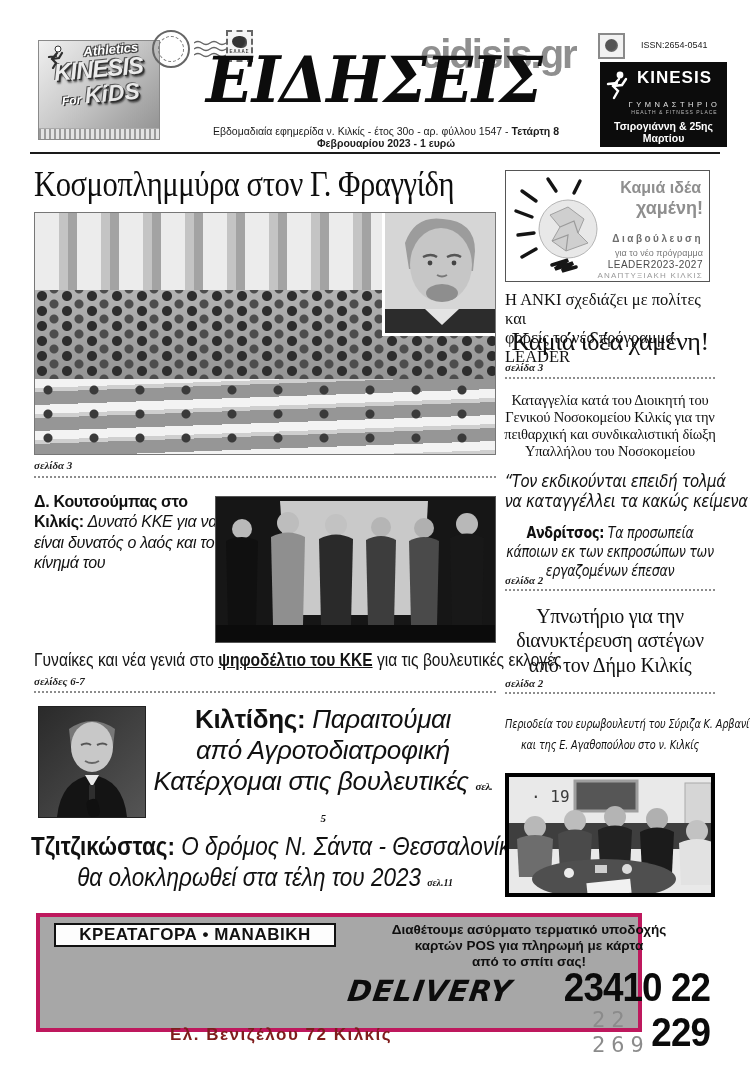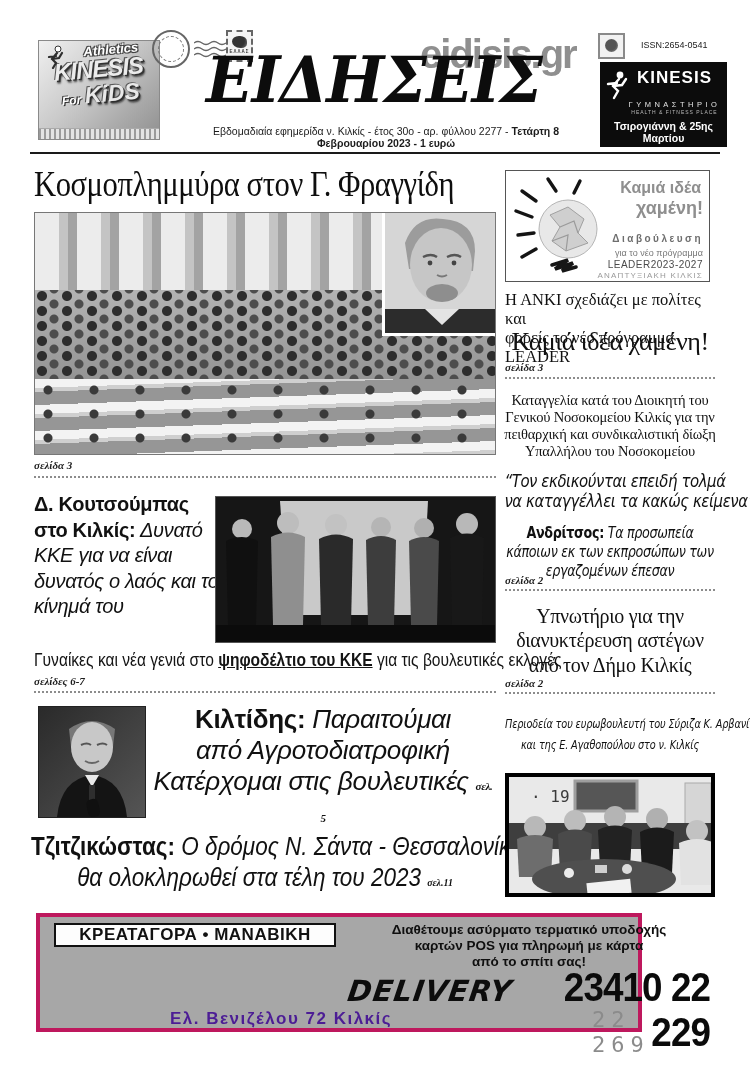--- a/index.html
+++ b/index.html
@@ -62,21 +62,21 @@
   .hall-crowd{position:absolute;left:0;top:32%;width:100%;height:37%;
      background:radial-gradient(circle at 7px 6px,#2d2d2d 4.5px,transparent 5.5px) 0 0/25px 15px,
      radial-gradient(circle at 7px 6px,#4d4d4d 4px,transparent 5px) 12px 8px/25px 15px,
      linear-gradient(#b3b3b3,#949494);}
   .hall-tables{position:absolute;left:0;top:69%;width:100%;height:31%;
      background:radial-gradient(circle at 9px 7px,#3a3a3a 4px,transparent 5px) 4px 4px/46px 24px,
      repeating-linear-gradient(178deg,#f3f3f3 0 9px,#cfcfcf 9px 13px,#969696 13px 26px);}
   .portrait-inset{position:absolute;right:0;top:0;width:113px;height:123px;border-left:3px solid #fff;border-bottom:3px solid #fff;background:#d9d9d9;}
   .lead-pgref{left:34px;top:459px;}
   .div-left1{left:34px;top:476px;width:462px;}
-  .kout-text{left:34px;top:492px;width:186px;font-size:20px;line-height:1.28;letter-spacing:-.3px;}
+  .kout-text{left:34px;top:492px;width:186px;font-size:16px;line-height:1.28;letter-spacing:-.3px;}
   .kout-photo{left:215px;top:496px;width:281px;height:147px;border:1px solid #555;background:#1c1c1c;}
   .strap{left:34px;top:650px;width:535px;font-size:18px;white-space:nowrap;
      transform:scaleX(.865);transform-origin:left;color:#141414;}
   .strap .u{text-decoration:underline;}
   .kout-pgref{left:34px;top:675px;}
   .div-left2{left:34px;top:691px;width:462px;}
   .kilt-photo{left:38px;top:706px;width:108px;height:112px;border:1px solid #222;background:#333;}
   .kilt-text{left:150px;top:704px;width:346px;text-align:center;font-size:26px;line-height:1.2;letter-spacing:-.3px;}
   .tzitz{left:5px;top:831px;width:520px;text-align:center;font-size:25px;line-height:1.25;
      transform:scaleX(.9);transform-origin:center;}
@@ -119,21 +119,21 @@
   .brand-e{display:inline-block;vertical-align:middle;font:bold 34px "DejaVu Serif",serif;color:#1c1c1c;
      text-shadow:2px 2px 0 #9a9a9a;margin-right:7px;line-height:1;}
   .brand-bold{font:bold 27px "Liberation Sans",sans-serif;color:#1f1f1f;letter-spacing:-1px;}
   .brand-light{font:27px "Liberation Sans",sans-serif;color:#555;letter-spacing:-1px;}
   .pos-lines{position:absolute;left:305px;top:5px;width:368px;text-align:center;
      font:bold 13.5px "Liberation Sans",sans-serif;line-height:1.18;color:#0f0f0f;}
   .delivery{position:absolute;left:308px;top:57px;font:bold italic 29px "DejaVu Sans",sans-serif;
      transform:skewX(-8deg);letter-spacing:1px;color:#0d0d0d;}
   .ad-phone{position:absolute;left:458px;top:48px;width:212px;text-align:right;font:bold 40px "Liberation Sans",sans-serif;
      letter-spacing:-1px;color:#0b0b0b;transform:scaleX(.92);transform-origin:right;}
-  .ad-addr{position:absolute;left:130px;top:92px;font:bold 17px "Liberation Sans",sans-serif;letter-spacing:1.5px;color:#4c1d95;}
+  .ad-addr{position:absolute;left:130px;top:108px;font:bold 17px "Liberation Sans",sans-serif;letter-spacing:1.5px;color:#7f1d1d;}
   .ad-ghost{position:absolute;left:552px;top:90px;font:22px "DejaVu Sans Mono",monospace;letter-spacing:6px;color:#8b8b8b;}
 </style>
 </head>
 <body>
 
 <div id="page">
 
   <div class="abs kids-logo">
     <div class="kids-inner">
       <div class="kids-athletics">Athletics</div>
@@ -161,21 +161,21 @@
   </div>
 
   <div class="abs site-wm">eidisis.gr</div>
   <div class="abs site-stamp">
       <div class="site-stamp-in"></div>
     </div>
   <div class="abs issn">ISSN:2654-0541</div>
 
   <div class="abs masthead">ΕΙΔΗΣΕΙΣ</div>
   <div class="abs subtitle">
-    <span>Εβδομαδιαία εφημερίδα ν. Κιλκίς - έτος 30ο - αρ. φύλλου 2277 - </span><span class="b">Τετάρτη 8 Φεβρουαρίου 2023 - 1 ευρώ</span>
+    <span>Εβδομαδιαία εφημερίδα ν. Κιλκίς - έτος 30ο - αρ. φύλλου 1547 - </span><span class="b">Τετάρτη 8 Φεβρουαρίου 2023 - 1 ευρώ</span>
   </div>
 
   <div class="abs kinesis-box">
     <svg class="kin-runner" width="24" height="30" viewBox="0 0 24 30">
       <circle cx="15" cy="5" r="3.4" fill="#fff"></circle>
       <path d="M14 9 L8 16 L13 21 L9 28 M8 16 L17 15 L21 9 M12 13 L3 14" stroke="#fff" stroke-width="2.4" fill="none" stroke-linecap="round"></path>
     </svg>
     <div class="kin-name">KINESIS</div>
     <div class="kin-gym">ΓΥΜΝΑΣΤΗΡΙΟ</div>
     <div class="kin-tag">HEALTH &amp; FITNESS PLACE</div>

